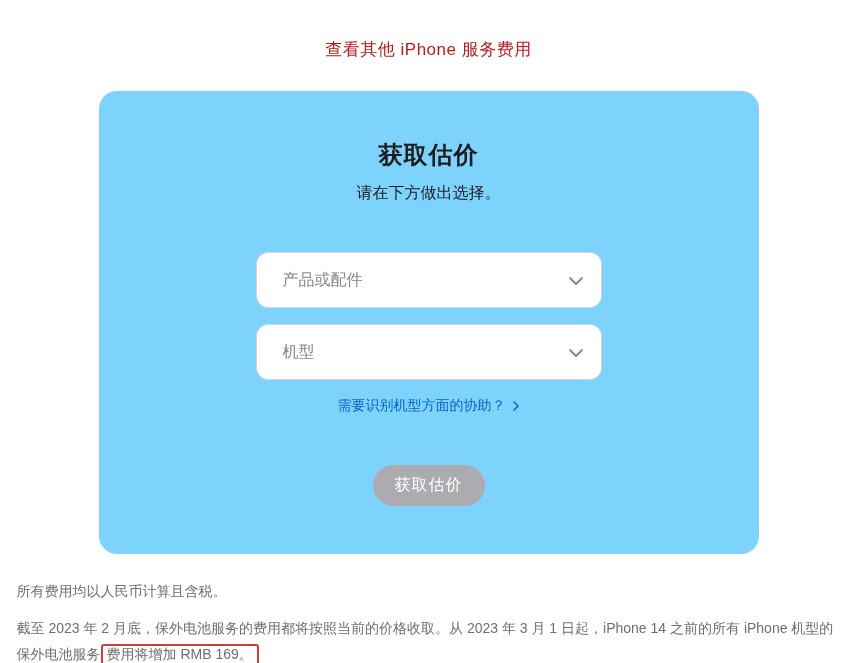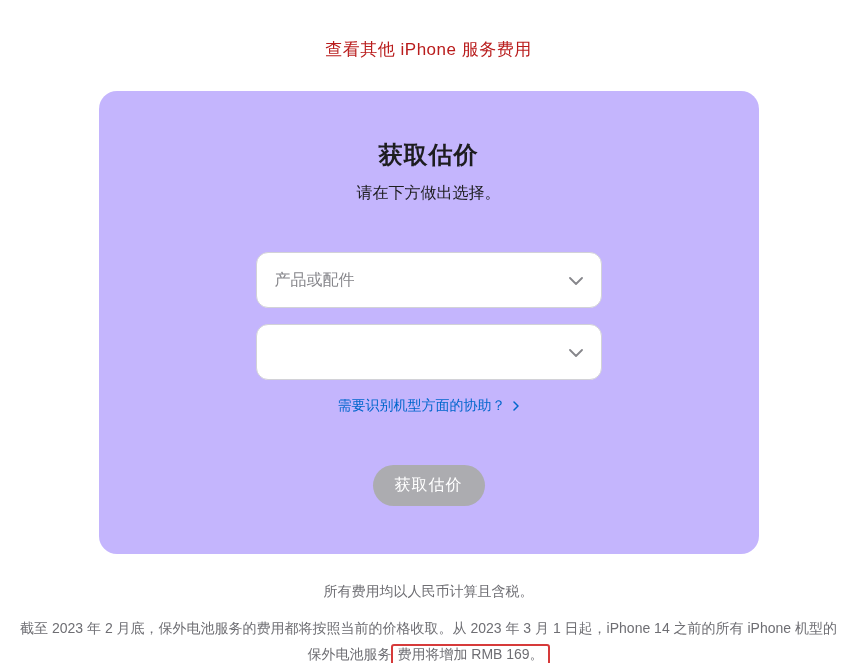--- a/index.html
+++ b/index.html
@@ -23,21 +23,21 @@
       margin-bottom: 30px;
     }
     .top-link a {
       color: #b91c1c;
       text-decoration: none;
       font-size: 17px;
       font-weight: 400;
       letter-spacing: 0.5px;
     }
     .card {
-      background: #c4b5fd;
+      background: #7dd3fc;
       border-radius: 18px;
       width: 660px;
       margin: 0 auto;
       padding: 48px 40px 48px 40px;
       text-align: center;
     }
     .card-title {
       font-size: 24px;
       font-weight: 600;
       color: #1d1d1f;
@@ -65,20 +65,21 @@
       align-items: center;
       padding: 0 18px;
       cursor: pointer;
       position: relative;
     }
     .select-placeholder {
       color: #86868b;
       font-size: 16px;
       text-align: left;
       flex: 1;
+      margin-left: 8px;
     }
     .chevron {
       position: absolute;
       right: 18px;
       top: 50%;
       transform: translateY(-50%);
       color: #86868b;
       pointer-events: none;
     }
     .help-link {
@@ -108,21 +109,20 @@
       width: 836px;
       margin: 24px auto 0 auto;
       padding: 0 6px;
       color: #6e6e73;
       font-size: 14px;
       line-height: 1.9;
       text-align: left;
     }
     .footer-notes p {
       margin-bottom: 10px;
-      text-align: center;
     }
     .highlight-box {
       border: 2px solid #d63a3a;
       border-radius: 3px;
       padding: 0 4px 4px 4px;
       display: inline;
     }
   </style>
 </head>
 <body>
@@ -142,20 +142,21 @@
         <span class="chevron">
           <svg width="14" height="8" viewBox="0 0 14 8" fill="none">
             <path d="M1 1L7 7L13 1" stroke="#86868b" stroke-width="1.8" stroke-linecap="round" stroke-linejoin="round"></path>
           </svg>
         </span>
       </div>
     </div>
 
     <div class="select-wrapper">
       <div class="select-field">
+        <span class="select-placeholder">机型</span>
         <span class="chevron">
           <svg width="14" height="8" viewBox="0 0 14 8" fill="none">
             <path d="M1 1L7 7L13 1" stroke="#86868b" stroke-width="1.8" stroke-linecap="round" stroke-linejoin="round"></path>
           </svg>
         </span>
       </div>
     </div>
 
     <div class="help-link">
       <a href="#">

